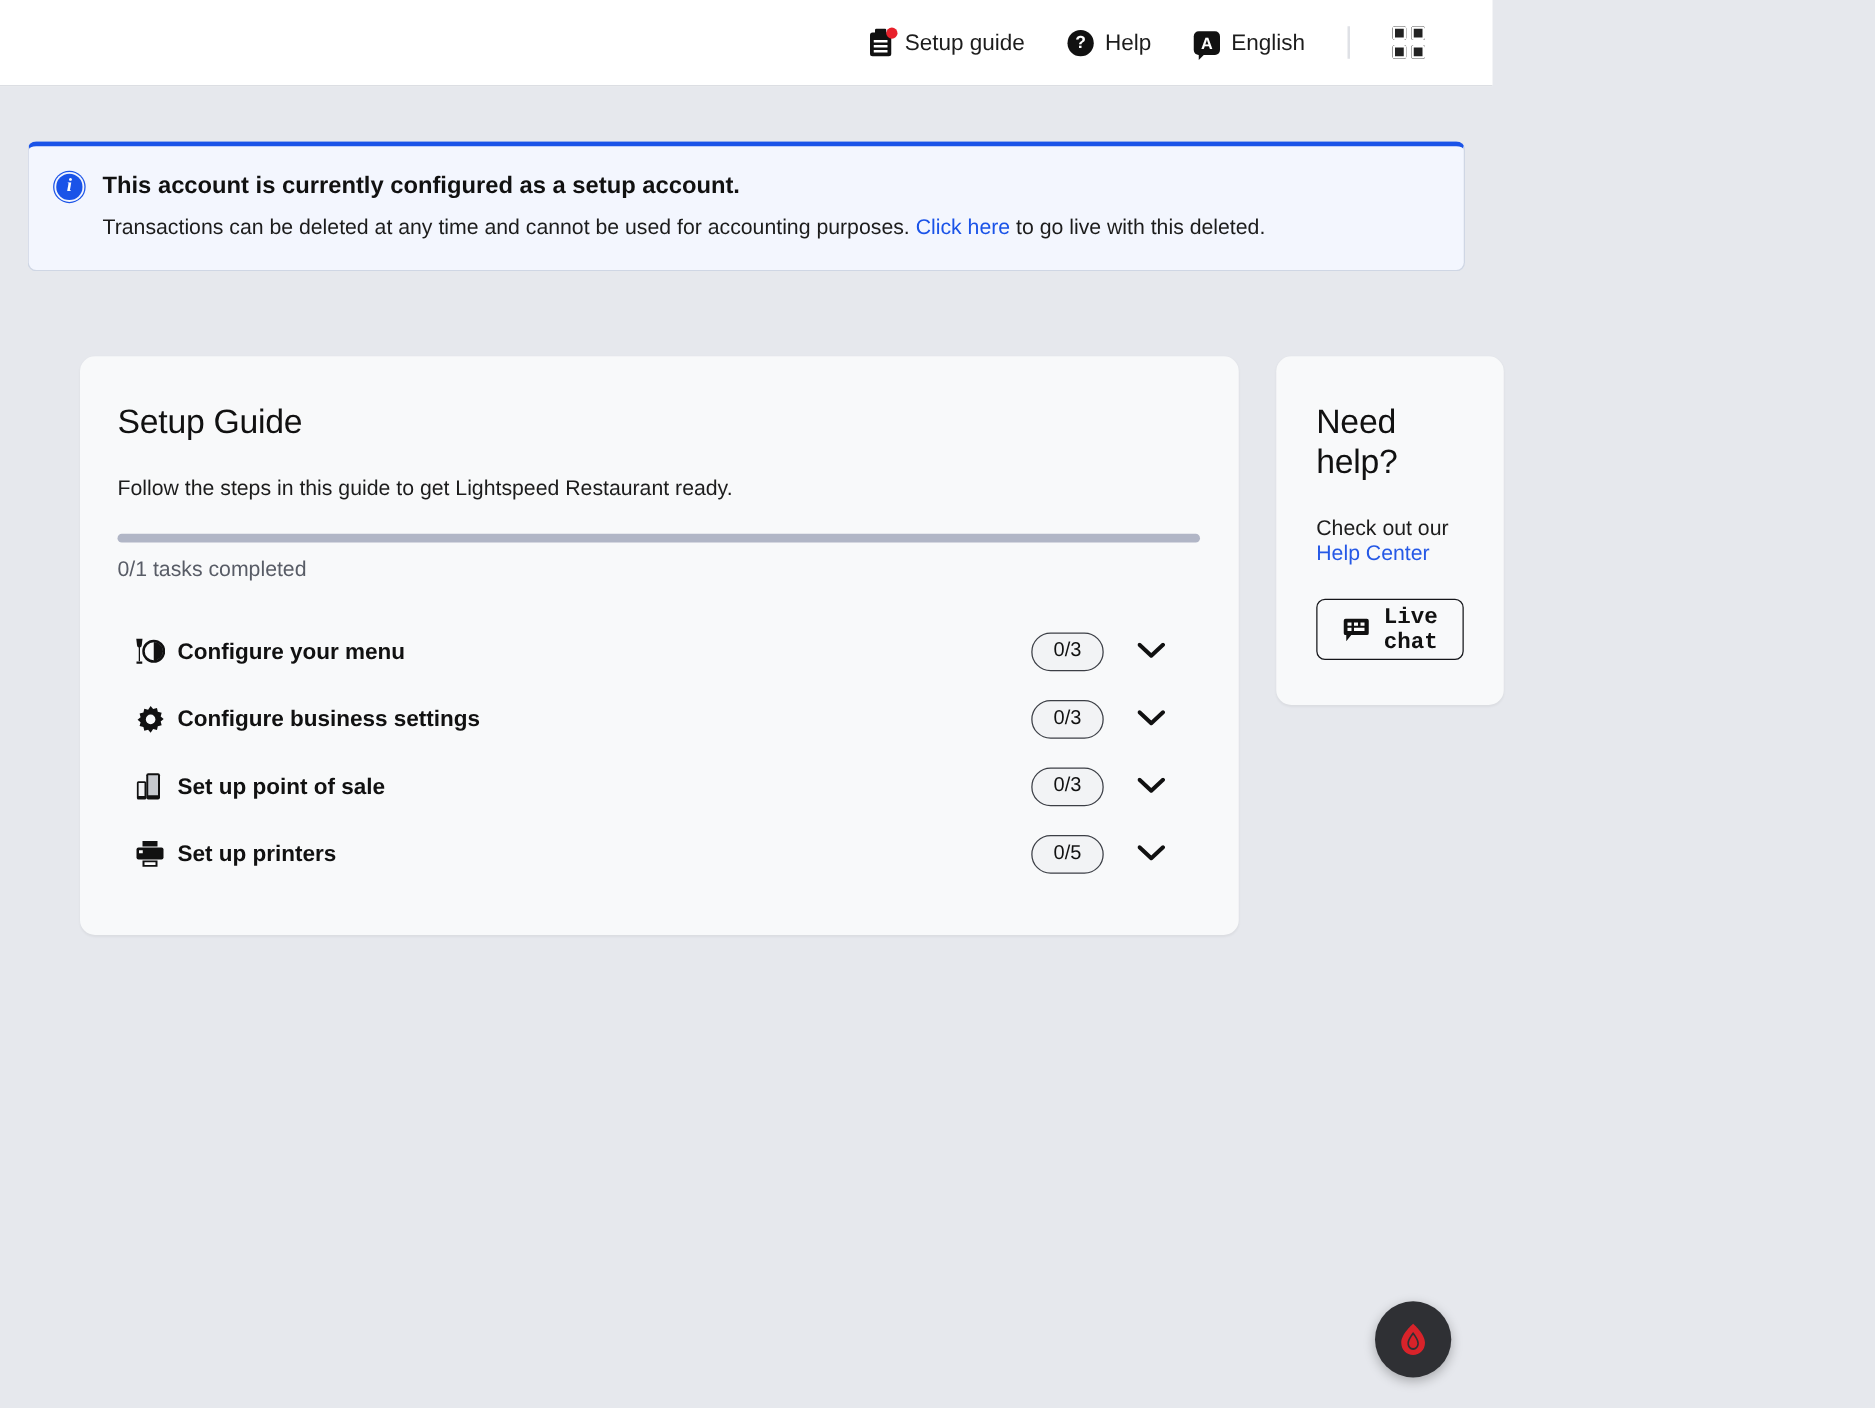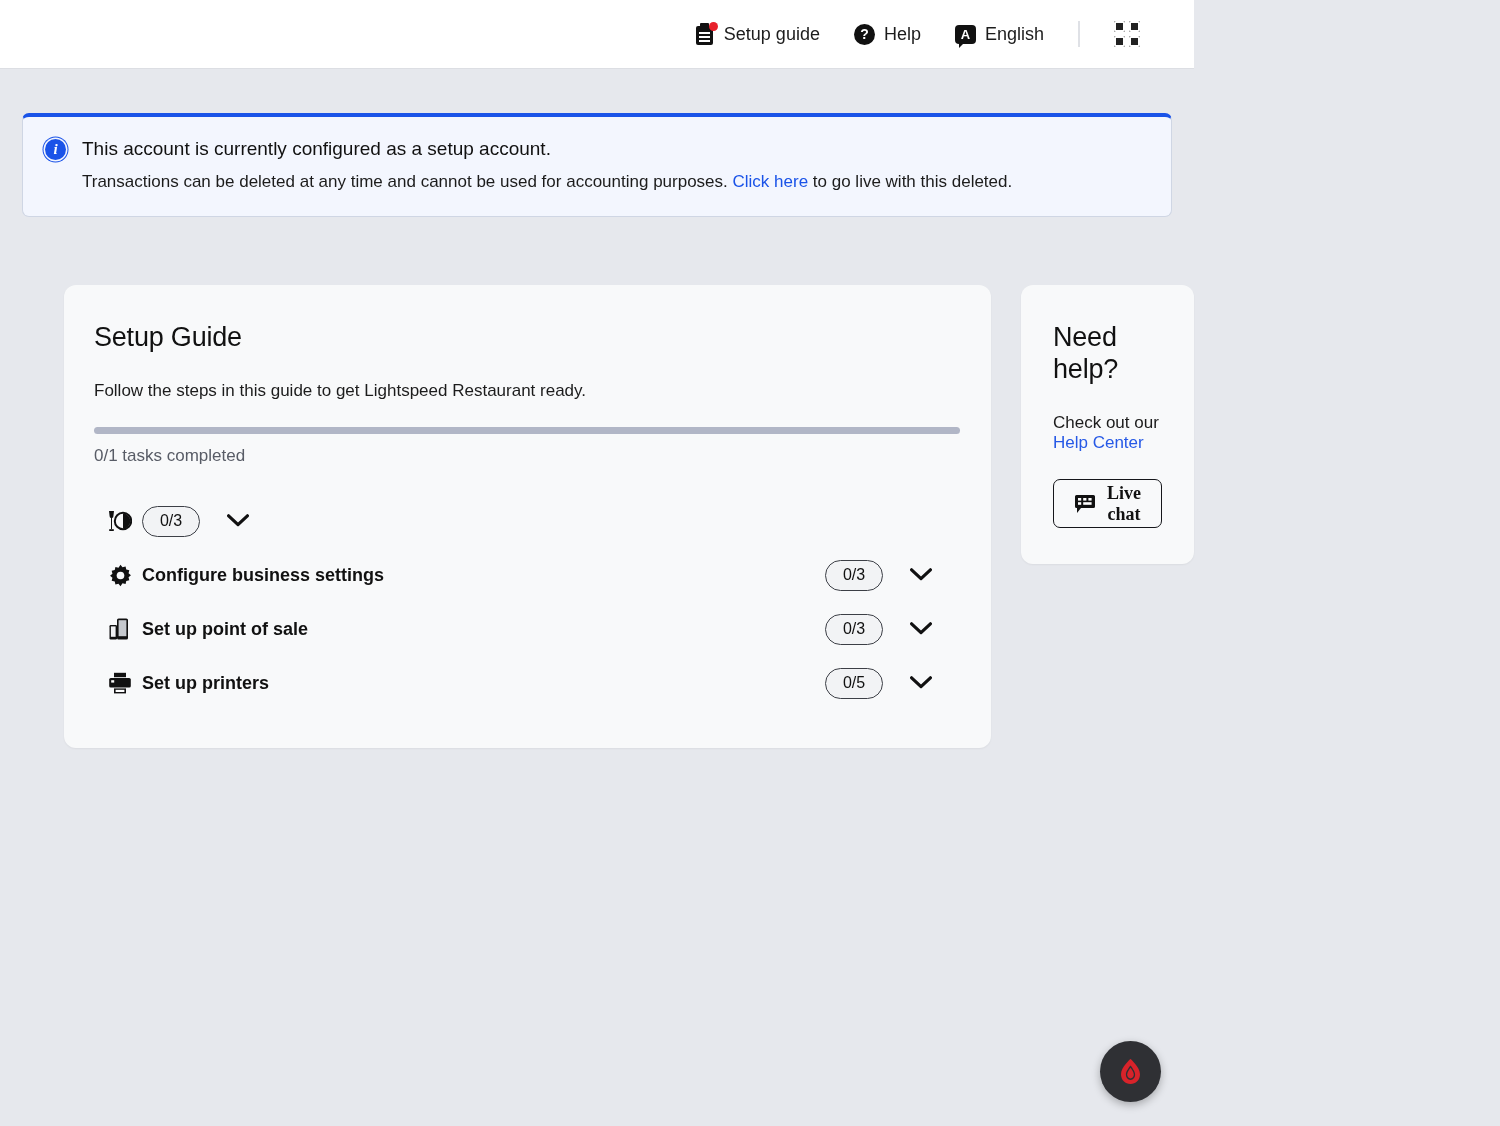--- a/index.html
+++ b/index.html
@@ -160,21 +160,21 @@
     font-weight: bold;
     font-style: italic;
     display: flex;
     align-items: center;
     justify-content: center;
     margin-top: 2px;
     box-shadow: 0 0 0 1.5px #f3f6fe, 0 0 0 2.5px #1a53e8;
   }
   .banner-title {
     font-size: 19px;
-    font-weight: normal;
+    font-weight: bold;
     color: #111;
     line-height: 1.3;
   }
   .banner-sub {
     font-size: 17px;
     color: #1c1c1c;
     margin-top: 9px;
     line-height: 1.35;
   }
   .banner-sub a {
@@ -303,21 +303,21 @@
     gap: 11px;
     height: 49px;
     padding: 0 20px;
     border: 1.5px solid #15161a;
     border-radius: 7px;
     background: #f8f9fa;
     font-size: 18px;
     font-weight: bold;
     color: #111;
     cursor: pointer;
-    font-family: Liberation Serif, serif;
+    font-family: Liberation Mono, monospace;
   }
 
   
   .fab {
     position: absolute;
     right: 33px;
     bottom: 24px;
     width: 61px; height: 61px;
     border-radius: 50%;
     background: #2f3034;
@@ -402,20 +402,21 @@
       <div class="task-list" id="task-list">
           <div class="task-row">
             <span class="task-icon">
               <svg width="24" height="22" viewBox="0 0 24 22">
                 <path d="M1 1h5l-.6 5.2A2 2 0 0 1 4 8v11H3V8a2 2 0 0 1-1.4-1.8z" fill="#111"></path>
                 <rect x="1.2" y="19.2" width="4.6" height="1.8" fill="#111"></rect>
                 <circle cx="15" cy="11" r="8.2" fill="none" stroke="#111" stroke-width="2"></circle>
                 <path d="M15 3.6a7.4 7.4 0 0 1 0 14.8z" fill="#111"></path>
               </svg>
             </span>
+            <span class="task-label">Configure your menu</span>
             <span class="task-badge">0/3</span>
             <span class="task-chevron">
               <svg width="22" height="14" viewBox="0 0 22 14">
                 <path d="M1.6 1.8L11 10.6l9.4-8.8" fill="none" stroke="#111" stroke-width="3.2" stroke-linecap="round" stroke-linejoin="round"></path>
               </svg>
             </span>
           </div>
           <div class="task-row">
             <span class="task-icon">
               <svg width="23" height="23" viewBox="0 0 24 24">

